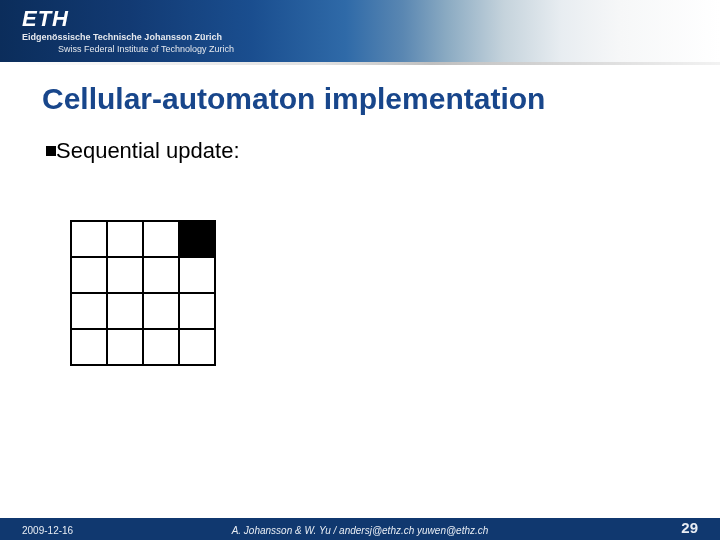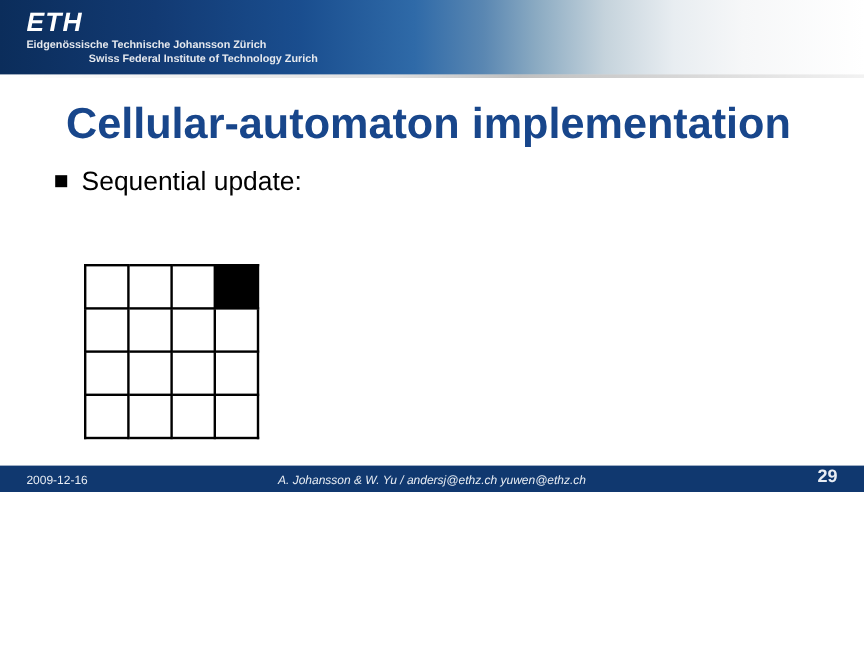--- a/index.html
+++ b/index.html
@@ -1,37 +1,37 @@
 <!DOCTYPE html>
 <html><head>
 <meta charset="utf-8">
 <style>
   * { margin: 0; padding: 0; box-sizing: border-box; }
   html, body { width: 720px; height: 540px; font-family: Arial, Helvetica, sans-serif; background: #fff; overflow: hidden; }
-  .slide { position: relative; width: 720px; height: 410px; background: #fff; }
+  .slide { position: relative; width: 720px; height: 540px; background: #fff; }
 
   
   .header {
     position: absolute; left: 0; top: 0; width: 100%; height: 62px;
     background: linear-gradient(90deg, #0b2d5b 0%, #123a73 18%, #1a4e8f 35%, #2f6aa8 48%, #5a87b2 56%, #8aaac2 62%, #c5d3dc 70%, #e8edf1 78%, #f6f7f8 86%, #fff 100%);
     color: #fff;
   }
   .eth-logo { position: absolute; left: 22px; top: 6px; font-weight: 900; font-style: italic; font-size: 22px; letter-spacing: 1px; color: #fff; }
   .inst-de { position: absolute; left: 22px; top: 32px; font-size: 9px; color: #e6e9ee; font-weight: 600; }
-  .inst-en { position: absolute; left: 38px; top: 44px; font-size: 9px; color: #e6e9ee; font-weight: 700; padding-left: 36px; }
+  .inst-en { position: absolute; left: 22px; top: 44px; font-size: 9px; color: #e6e9ee; font-weight: 400; padding-left: 36px; }
   .header::after {
     content: ""; position: absolute; left: 0; right: 0; bottom: -3px; height: 3px;
     background: linear-gradient(90deg, rgba(0,0,0,0) 0%, rgba(0,0,0,0.12) 45%, rgba(0,0,0,0.25) 60%, rgba(0,0,0,0.05) 100%);
   }
 
   
-  .title { position: absolute; left: 55px; top: 82px; font-size: 36px; font-weight: 700; color: #18468b; }
+  .title { position: absolute; left: 42px; top: 82px; font-size: 30px; font-weight: 700; color: #18468b; }
 
   
-  .bullet-row { position: absolute; left: 46px; top: 138px; display: flex; align-items: center; gap: 12px; }
+  .bullet-row { position: absolute; left: 46px; top: 138px; display: flex; align-items: center; }
   .bullet-mark { width: 10px; height: 10px; background: #000; }
   .bullet-text { font-size: 22px; color: #000; }
 
   
   .grid-wrap { position: absolute; left: 70px; top: 220px; }
   .ca-grid { border-collapse: collapse; }
   .ca-grid td { width: 36px; height: 36px; border: 2px solid #000; background: #fff; }
   .ca-grid td.filled { background: #000; }
 
   

